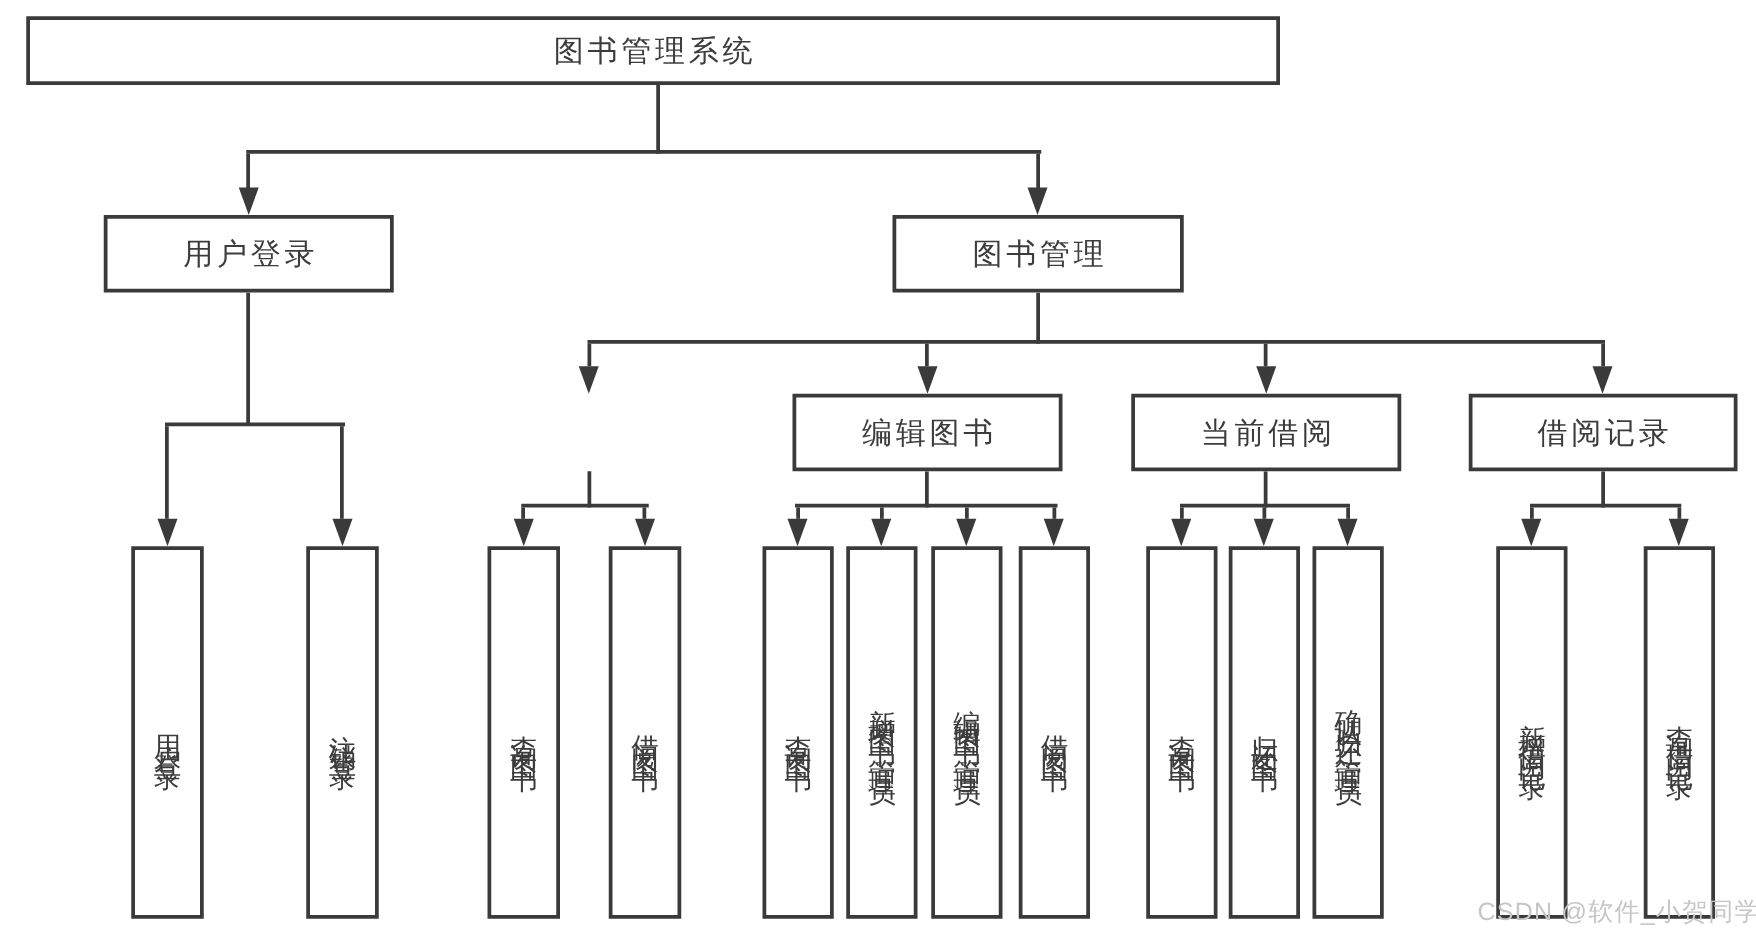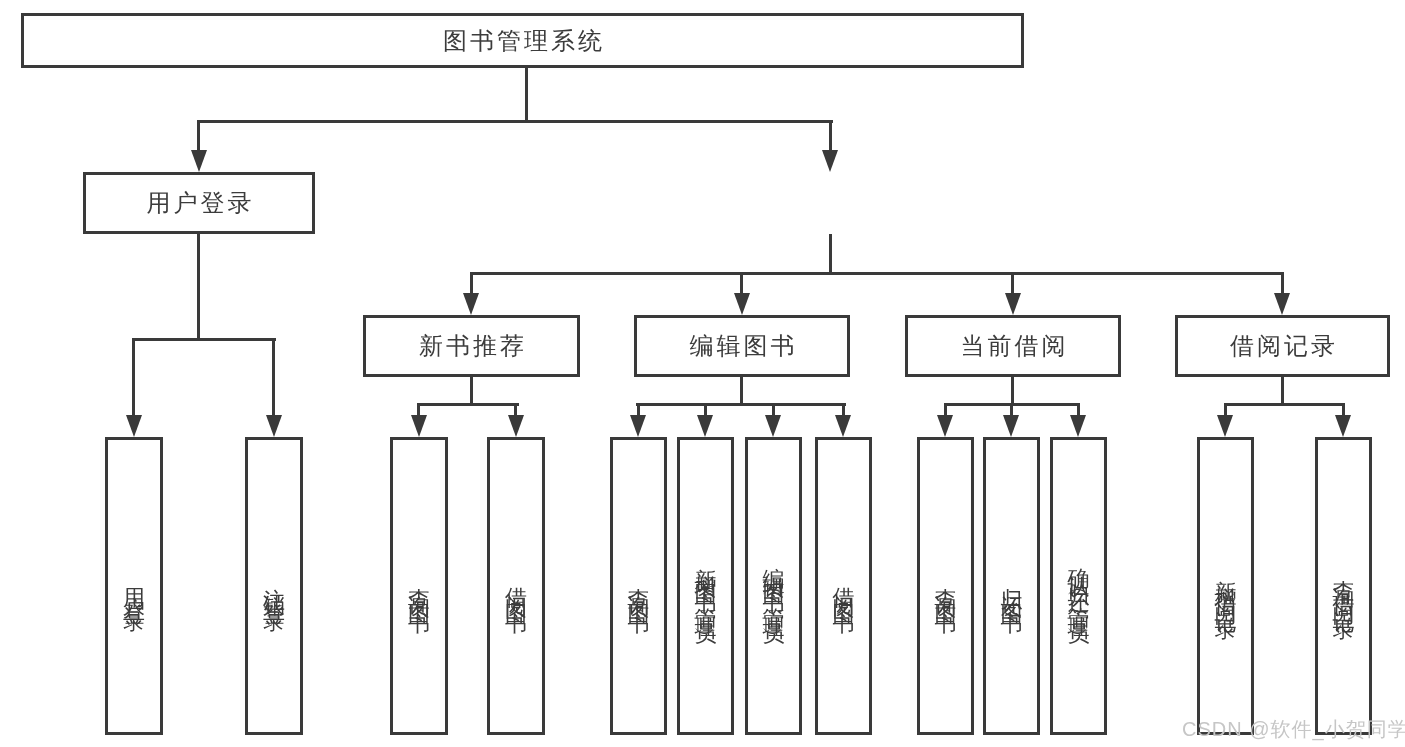--- a/index.html
+++ b/index.html
@@ -61,24 +61,24 @@
 
 <div class="canvas">
 
   <div class="box hdr" style="left:21px;top:13px;width:1003px;height:55px">
     <span class="lbl">图书管理系统</span>
   </div>
 
   <div class="box hdr" style="left:83px;top:172px;width:232px;height:62px">
     <span class="lbl">用户登录</span>
   </div>
+  <div class="box hdr" style="left:714px;top:172px;width:233px;height:62px">
+    <span class="lbl">图书管理</span>
+  </div>
 
-  <div class="box hdr" style="left:363px;top:315px;width:217px;height:62px">
-    <span class="lbl">新书推荐</span>
-  </div>
   <div class="box hdr" style="left:634px;top:315px;width:216px;height:62px">
     <span class="lbl">编辑图书</span>
   </div>
   <div class="box hdr" style="left:905px;top:315px;width:216px;height:62px">
     <span class="lbl">当前借阅</span>
   </div>
   <div class="box hdr" style="left:1175px;top:315px;width:215px;height:62px">
     <span class="lbl">借阅记录</span>
   </div>
 

